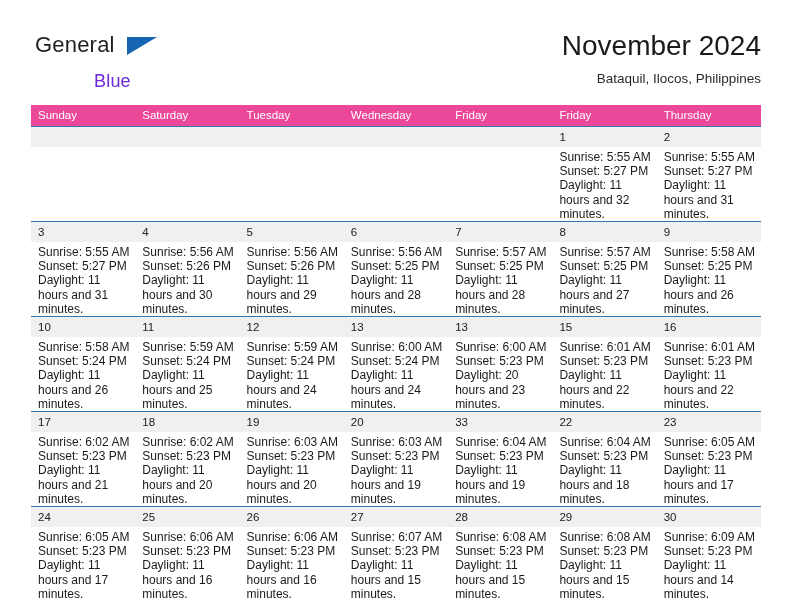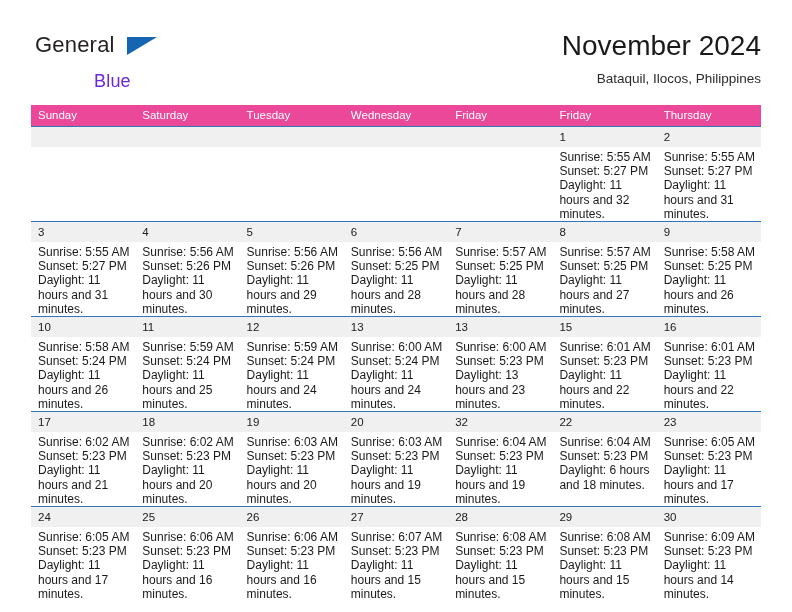--- a/index.html
+++ b/index.html
@@ -333,21 +333,21 @@
                 <div class="daylight">Daylight: 11 hours and 24 minutes.</div>
               </div>
             </div>
           </td>
           <td>
             <div class="cell-inner">
               <div class="daynum">13</div>
               <div class="details">
                 <div>Sunrise: 6:00 AM</div>
                 <div>Sunset: 5:23 PM</div>
-                <div class="daylight">Daylight: 13 hours and 23 minutes.</div>
+                <div class="daylight">Daylight: 20 hours and 23 minutes.</div>
               </div>
             </div>
           </td>
           <td>
             <div class="cell-inner">
               <div class="daynum">15</div>
               <div class="details">
                 <div>Sunrise: 6:01 AM</div>
                 <div>Sunset: 5:23 PM</div>
                 <div class="daylight">Daylight: 11 hours and 22 minutes.</div>
@@ -401,35 +401,35 @@
               <div class="daynum">20</div>
               <div class="details">
                 <div>Sunrise: 6:03 AM</div>
                 <div>Sunset: 5:23 PM</div>
                 <div class="daylight">Daylight: 11 hours and 19 minutes.</div>
               </div>
             </div>
           </td>
           <td>
             <div class="cell-inner">
-              <div class="daynum">32</div>
+              <div class="daynum">33</div>
               <div class="details">
                 <div>Sunrise: 6:04 AM</div>
                 <div>Sunset: 5:23 PM</div>
                 <div class="daylight">Daylight: 11 hours and 19 minutes.</div>
               </div>
             </div>
           </td>
           <td>
             <div class="cell-inner">
               <div class="daynum">22</div>
               <div class="details">
                 <div>Sunrise: 6:04 AM</div>
                 <div>Sunset: 5:23 PM</div>
-                <div class="daylight">Daylight: 6 hours and 18 minutes.</div>
+                <div class="daylight">Daylight: 11 hours and 18 minutes.</div>
               </div>
             </div>
           </td>
           <td>
             <div class="cell-inner">
               <div class="daynum">23</div>
               <div class="details">
                 <div>Sunrise: 6:05 AM</div>
                 <div>Sunset: 5:23 PM</div>
                 <div class="daylight">Daylight: 11 hours and 17 minutes.</div>

